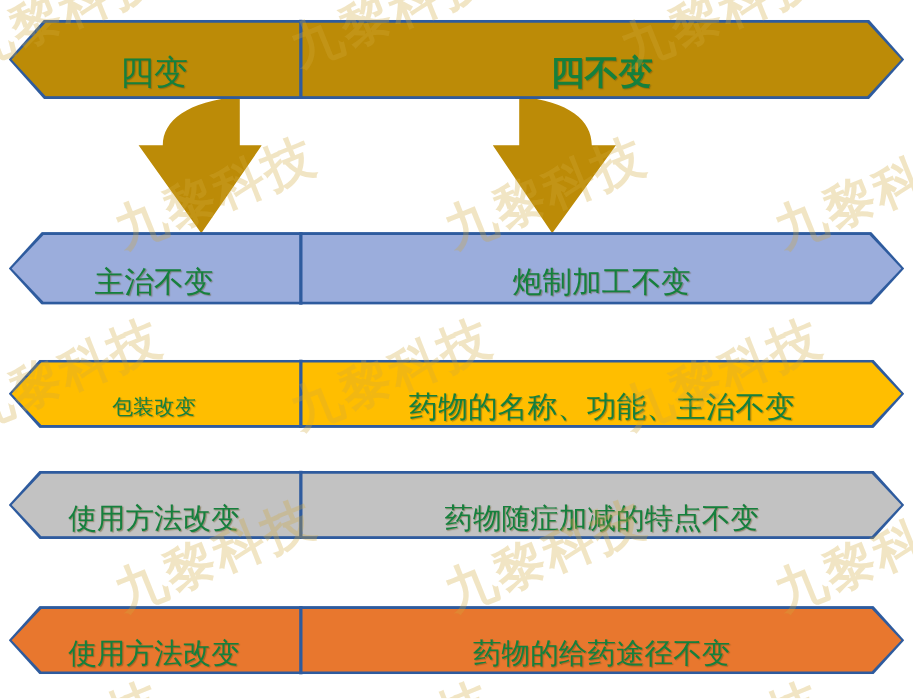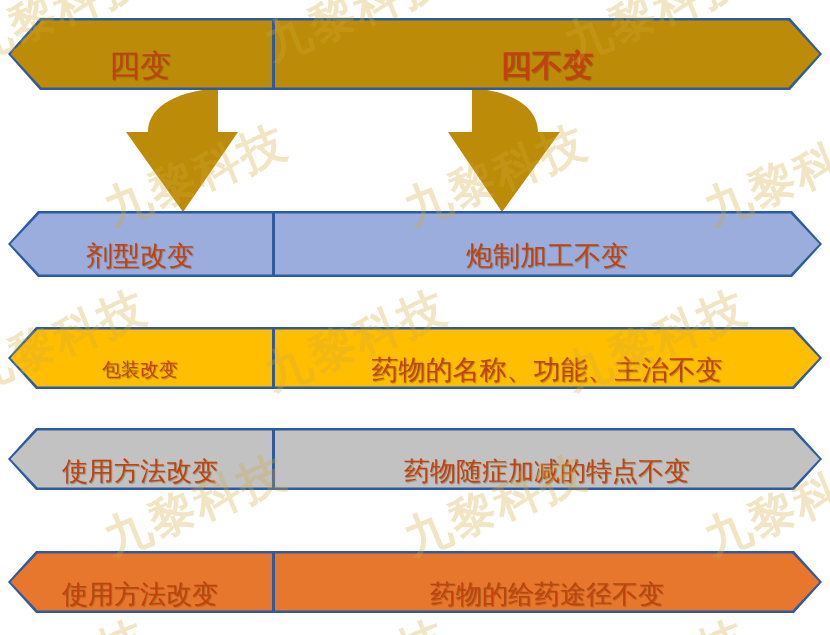--- a/index.html
+++ b/index.html
@@ -49,21 +49,21 @@
   .seg {
     position: relative;
     display: flex;
     align-items: center;
     justify-content: center;
     box-sizing: border-box;
   }
   .seg-label {
     position: relative;
     z-index: 2;
-    color: #c2410c;
+    color: #15803d;
     font-family: "DejaVu Sans", "Liberation Sans", sans-serif;
     font-weight: 400;
     white-space: nowrap;
     text-shadow: 1px 1px 1px rgba(90,70,20,0.45);
     margin-top: 24px;
   }
 
   
   .hex-outer {
     position: absolute;
@@ -120,21 +120,21 @@
     <path d="M 32 0 L 32 44 L 8 44 L 62 124 L 120 44 L 98 44
              C 98 22 78 4 32 0 Z" fill="#BC8B07"></path>
   </svg>
 
   <div class="row" id="row-2" style="left:8px; top:211px; width:814px; height:66px;">
     <div class="hex-outer" style="clip-path: polygon(0% 50%, 30px 0%, calc(100% - 30px) 0%, 100% 50%, calc(100% - 30px) 100%, 30px 100%);">
       <div class="hex-inner" style="background:#9BADDC; clip-path: polygon(2.6px 50%, 31.5px 2.6px, calc(100% - 31.5px) 2.6px, calc(100% - 2.6px) 50%, calc(100% - 31.5px) calc(100% - 2.6px), 31.5px calc(100% - 2.6px));"></div>
     </div>
     <div class="divider" style="left:264px;"></div>
     <div class="seg" style="width:264px;">
-      <span class="seg-label" style="font-size:27px;">剂型改变</span>
+      <span class="seg-label" style="font-size:27px;">主治不变</span>
     </div>
     <div class="seg" style="width:550px;justify-content:center;">
       <span class="seg-label" style="font-size:27px;">炮制加工不变</span>
     </div>
   </div>
 
   <div class="row" id="row-3" style="left:8px; top:327px; width:814px; height:62px;">
     <div class="hex-outer" style="clip-path: polygon(0% 50%, 28px 0%, calc(100% - 28px) 0%, 100% 50%, calc(100% - 28px) 100%, 28px 100%);">
       <div class="hex-inner" style="background:#FFBE00; clip-path: polygon(2.6px 50%, 29.5px 2.6px, calc(100% - 29.5px) 2.6px, calc(100% - 2.6px) 50%, calc(100% - 29.5px) calc(100% - 2.6px), 29.5px calc(100% - 2.6px));"></div>
     </div>

